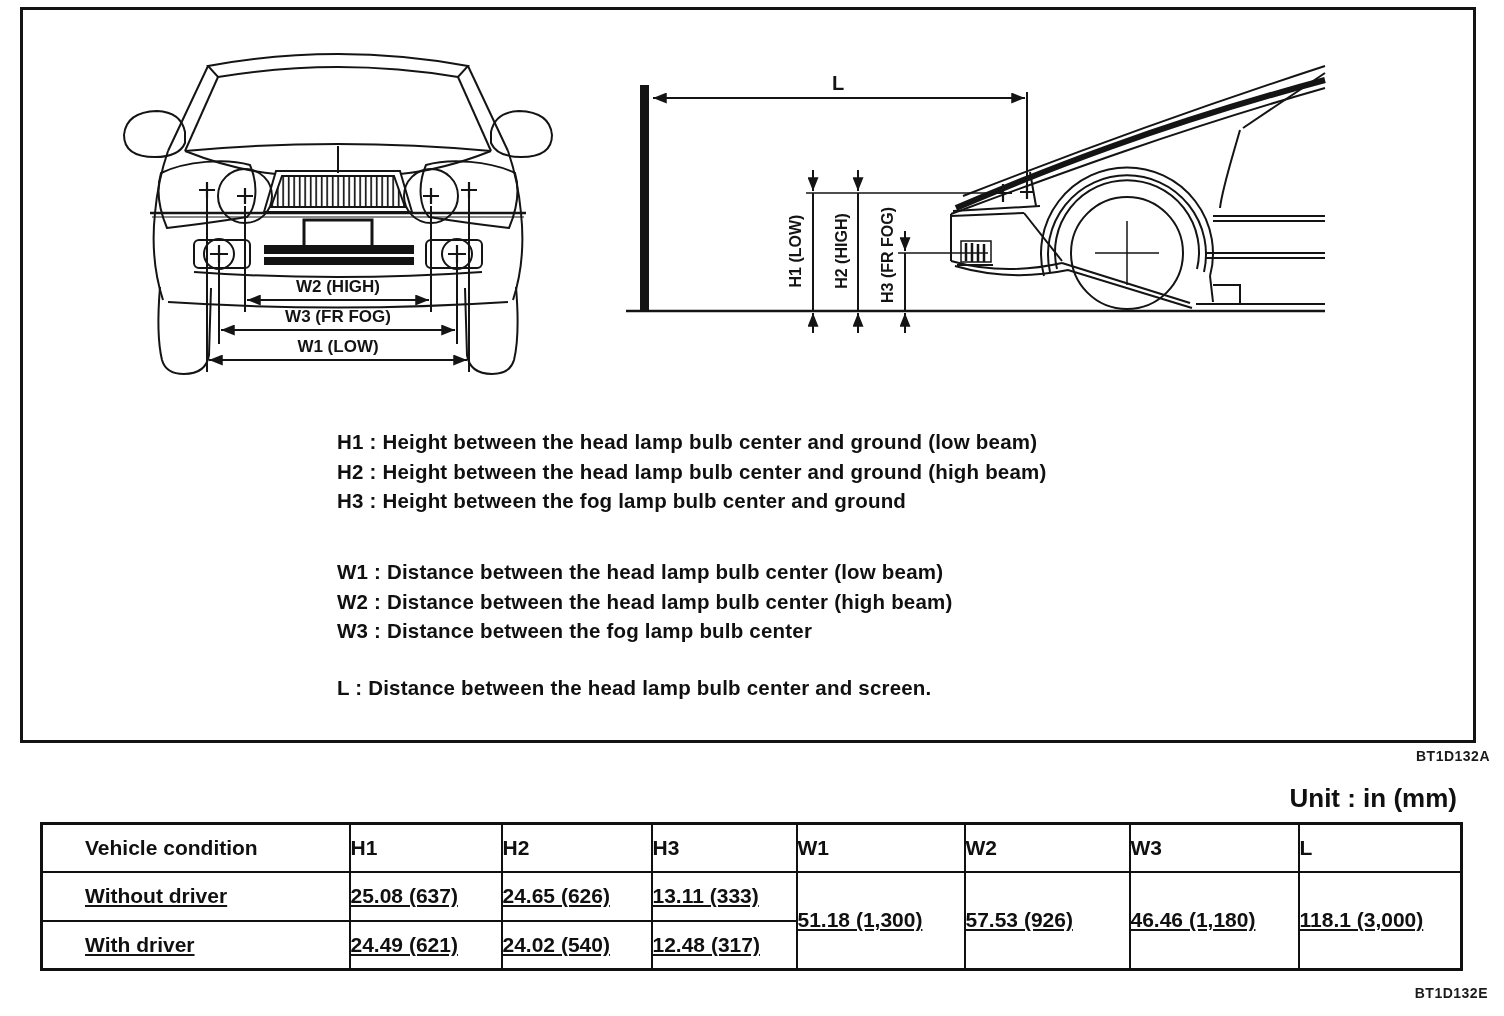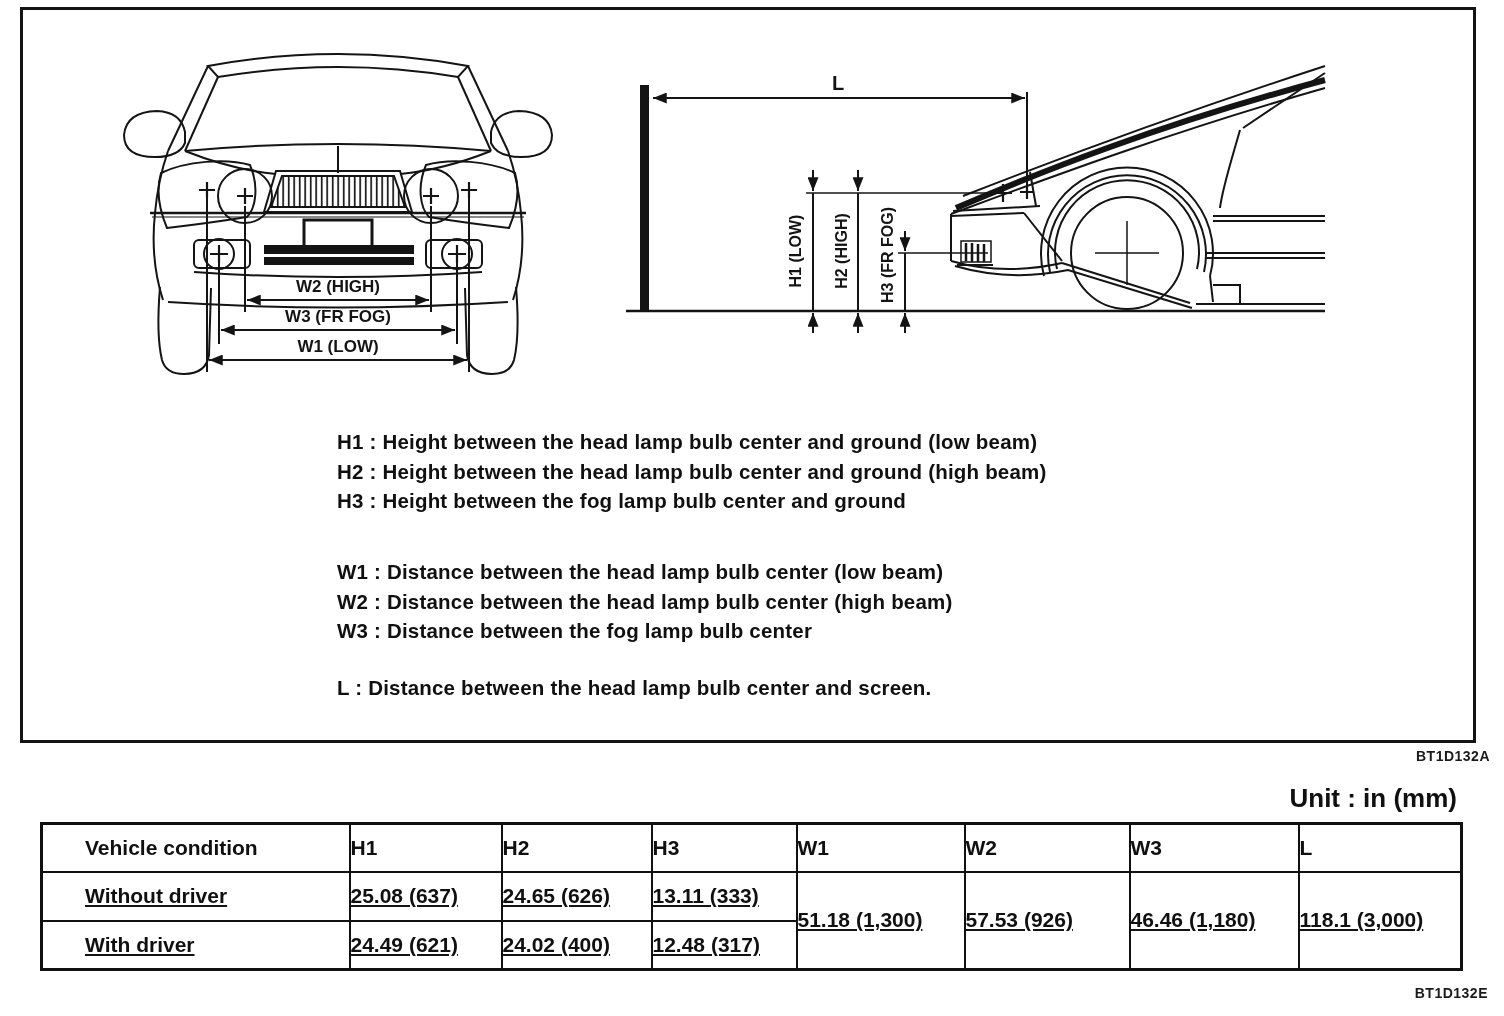--- a/index.html
+++ b/index.html
@@ -240,21 +240,21 @@
         <td>24.65 (626)</td>
         <td>13.11 (333)</td>
         <td rowspan="2">51.18 (1,300)</td>
         <td rowspan="2">57.53 (926)</td>
         <td rowspan="2">46.46 (1,180)</td>
         <td rowspan="2">118.1 (3,000)</td>
       </tr>
       <tr class="row">
         <td class="left">With driver</td>
         <td>24.49 (621)</td>
-        <td>24.02 (400)</td>
+        <td>24.02 (540)</td>
         <td>12.48 (317)</td>
       </tr>
     </tbody>
   </table>
 
   <div class="fig-code" id="code-e">BT1D132E</div>
 
 </div>
 
 </body></html>

